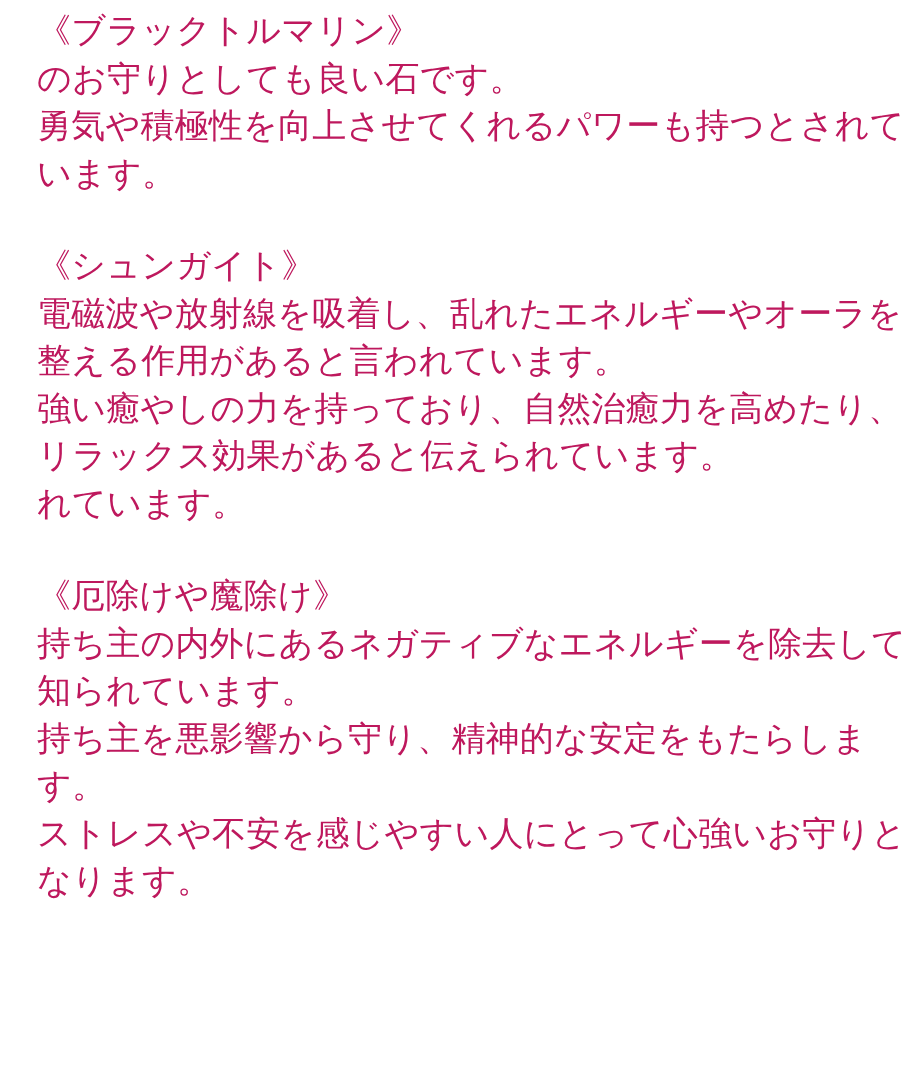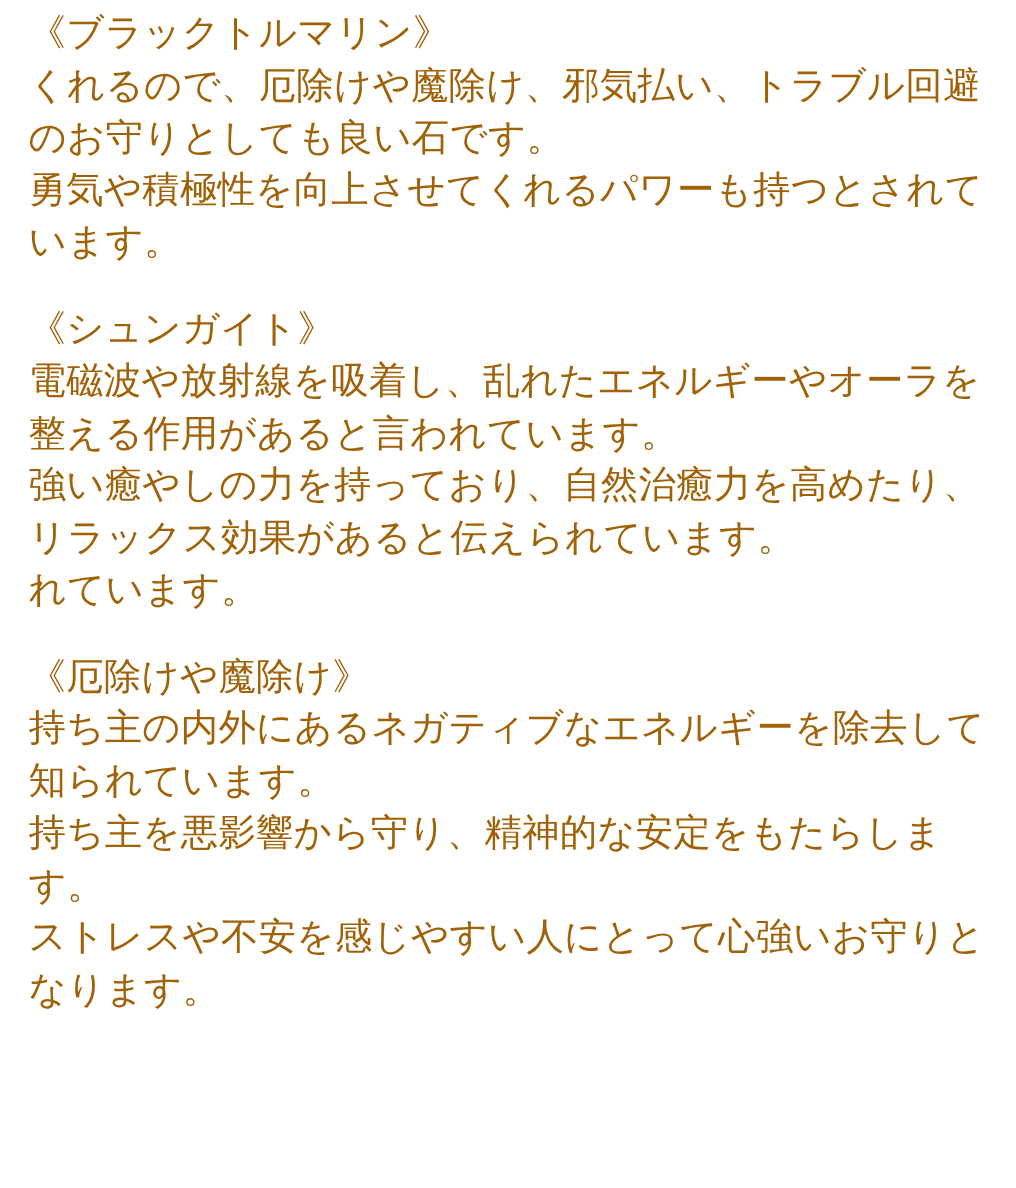--- a/index.html
+++ b/index.html
@@ -10,43 +10,42 @@
     width: 924px;
     height: 1080px;
     background: #ffffff;
     overflow: hidden;
     font-family: "Liberation Sans", sans-serif;
   }
   .text-page {
     box-sizing: border-box;
     width: 788px;
     height: 1080px;
-    padding: 7px 28px 0 26px;
-    color: #a16207;
+    padding: 7px 28px 0 37px;
+    color: #be185d;
     font-size: 34px;
     line-height: 47.5px;
   }
   .stone-section { margin: 0; }
-  .stone-section + .stone-section { margin-top: 31px; }
+  .stone-section + .stone-section { margin-top: 45px; }
   .stone-title,
   .stone-line {
     margin: 0;
     padding: 0;
     white-space: nowrap;
     letter-spacing: 0.2px;
   }
 </style>
 </head>
 <body>
 
 <main class="text-page">
 
   <section class="stone-section">
     <p class="stone-title">《ブラックトルマリン》</p>
-    <p class="stone-line">くれるので、厄除けや魔除け、邪気払い、トラブル回避</p>
     <p class="stone-line">のお守りとしても良い石です。</p>
     <p class="stone-line">勇気や積極性を向上させてくれるパワーも持つとされて</p>
     <p class="stone-line">います。</p>
   </section>
 
   <section class="stone-section">
     <p class="stone-title">《シュンガイト》</p>
     <p class="stone-line">電磁波や放射線を吸着し、乱れたエネルギーやオーラを</p>
     <p class="stone-line">整える作用があると言われています。</p>
     <p class="stone-line">強い癒やしの力を持っており、自然治癒力を高めたり、</p>

